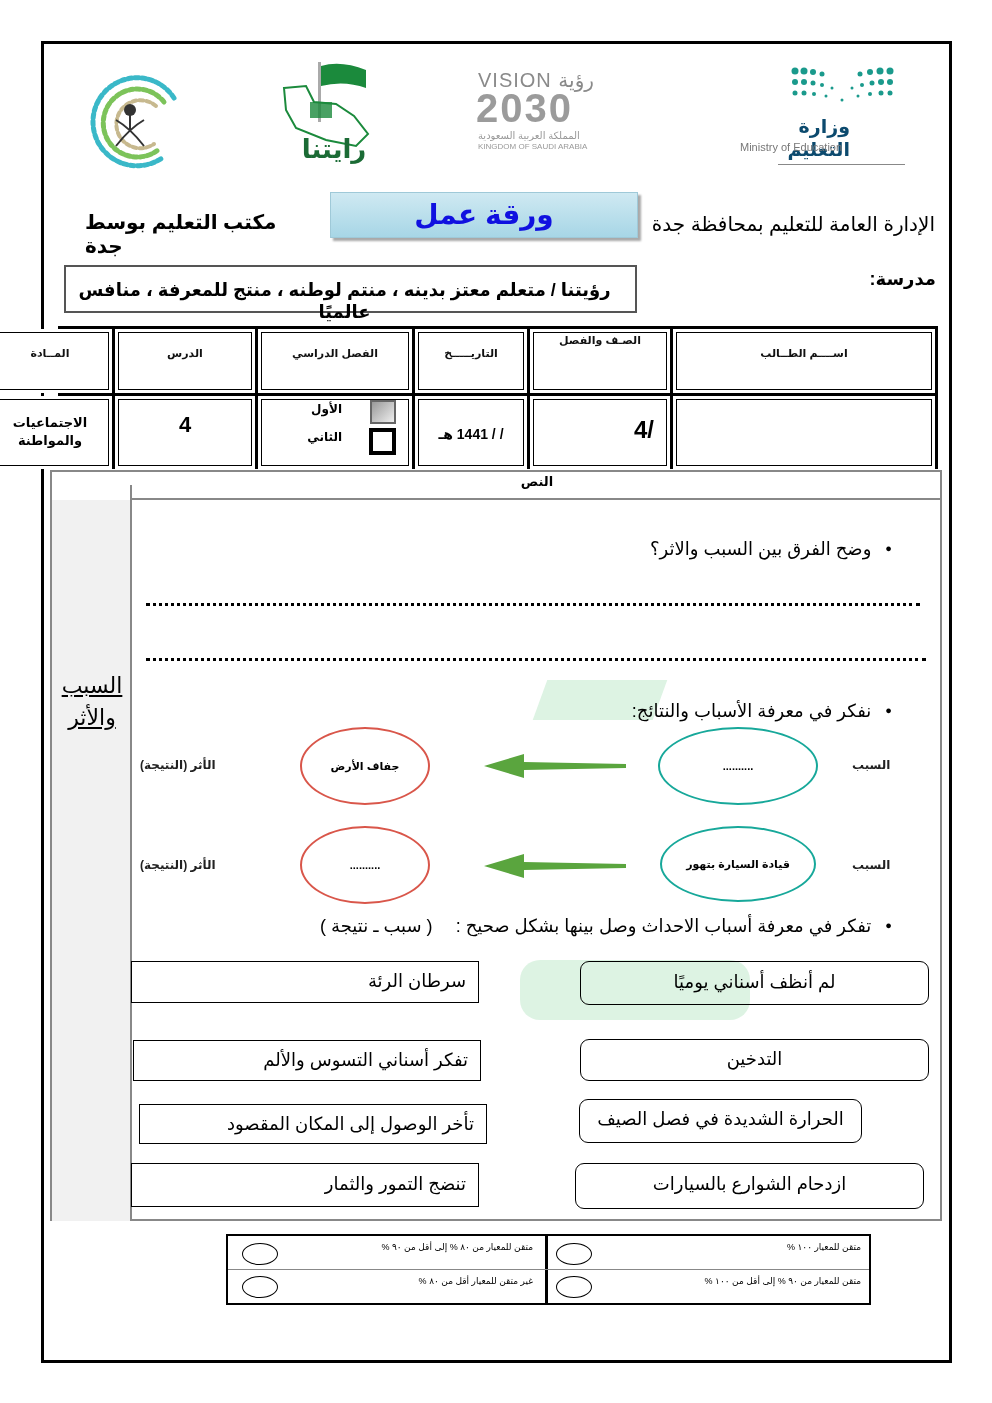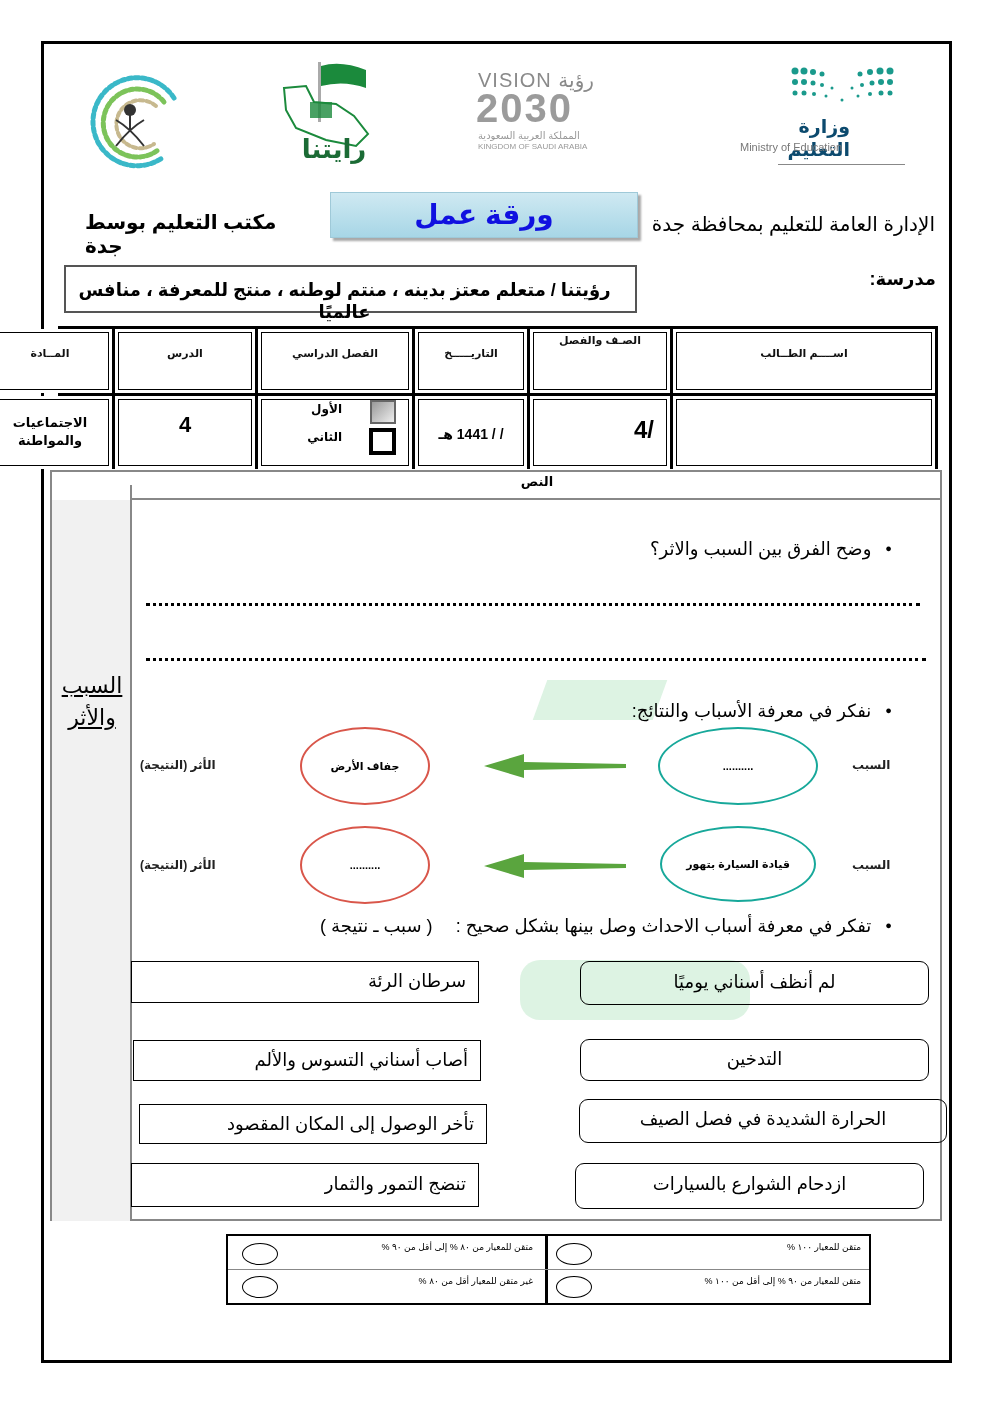--- a/index.html
+++ b/index.html
@@ -222,25 +222,25 @@
 <div class="ellipse ell-red" style="left:300px;top:826px;width:130px;height:78px;line-height:74px;">
   <span>..........</span>
 </div>
 <div class="lbl-small" style="left:140px;top:858px;">الأثر (النتيجة)</div>
 
 <div class="bullet" style="right:100px;top:915px;">تفكر في معرفة أسباب الاحداث وصل بينها بشكل صحيح :</div>
 <div class="abs" style="left:320px;top:915px;font-size:18px;direction:rtl;">( سبب ـ نتيجة )</div>
 
 <div class="match r" style="left:580px;top:961px;width:349px;height:44px;line-height:40px;">لم أنظف أسناني يوميًا</div>
 <div class="match r" style="left:580px;top:1039px;width:349px;height:42px;line-height:38px;">التدخين</div>
-<div class="match r" style="left:579px;top:1099px;width:368px;height:44px;line-height:38px;">الحرارة الشديدة في فصل الصيف</div>
+<div class="match r" style="left:579px;top:1099px;width:283px;height:44px;line-height:38px;">الحرارة الشديدة في فصل الصيف</div>
 <div class="match r" style="left:575px;top:1163px;width:349px;height:46px;line-height:40px;">ازدحام الشوارع بالسيارات</div>
 
 <div class="match l" style="left:131px;top:961px;width:348px;height:42px;line-height:38px;">سرطان الرئة</div>
-<div class="match l" style="left:133px;top:1040px;width:348px;height:41px;line-height:38px;">أصاب  أسناني التسوس والألم</div>
+<div class="match l" style="left:133px;top:1040px;width:348px;height:41px;line-height:38px;">تفكر  أسناني التسوس والألم</div>
 <div class="match l" style="left:139px;top:1104px;width:348px;height:40px;line-height:38px;">تأخر الوصول إلى المكان المقصود</div>
 <div class="match l" style="left:131px;top:1163px;width:348px;height:44px;line-height:40px;">تنضج التمور والثمار</div>
 
 <div class="abs rubric">
   <div class="mid"></div>
   <div class="hline"></div>
   <div class="rub-cell" style="right:8px;top:6px;width:250px;">متقن للمعيار ١٠٠ %</div>
   <div class="rub-oval" style="left:328px;top:7px;"></div>
   <div class="rub-cell" style="right:8px;top:40px;width:250px;">متقن للمعيار من ٩٠ % إلى أقل من ١٠٠ %</div>
   <div class="rub-oval" style="left:328px;top:40px;"></div>

